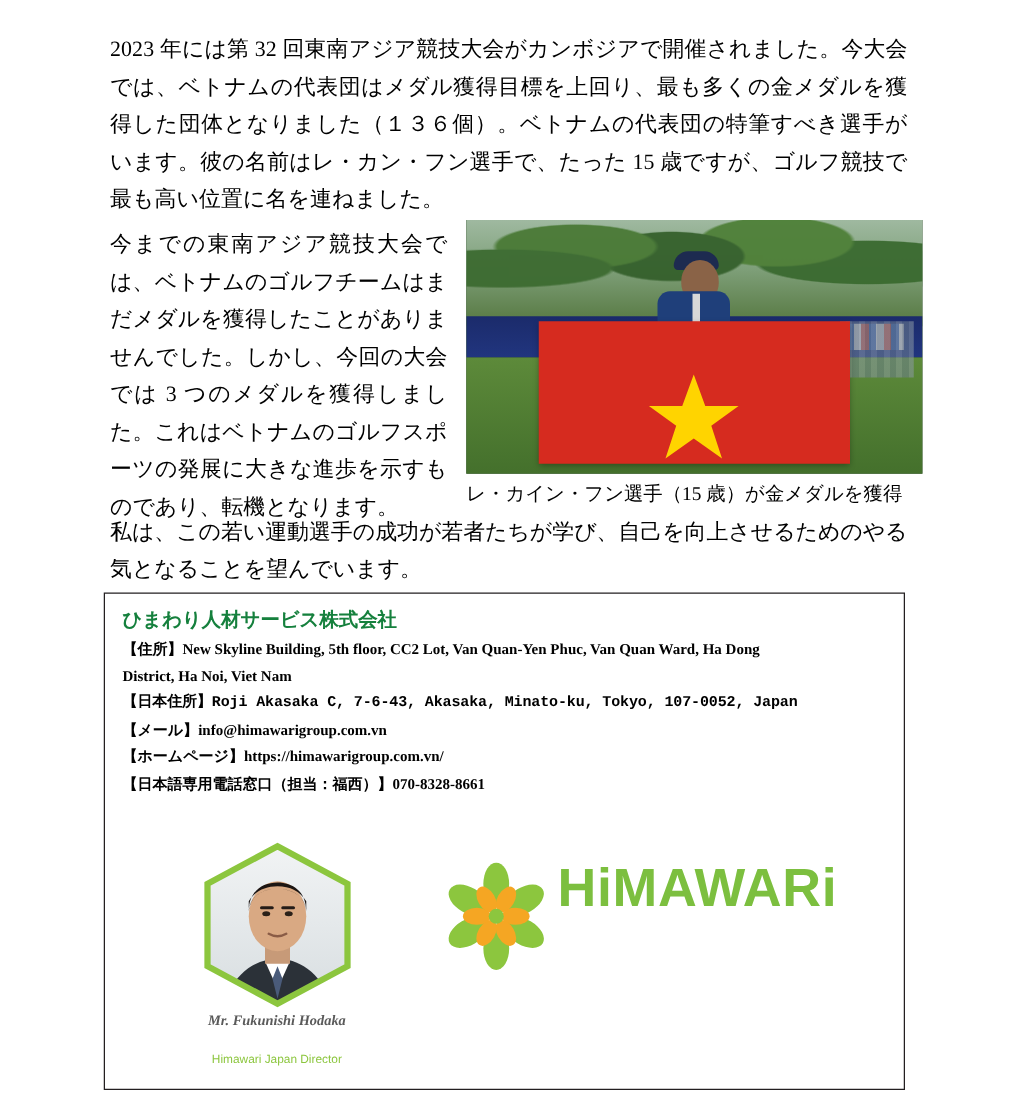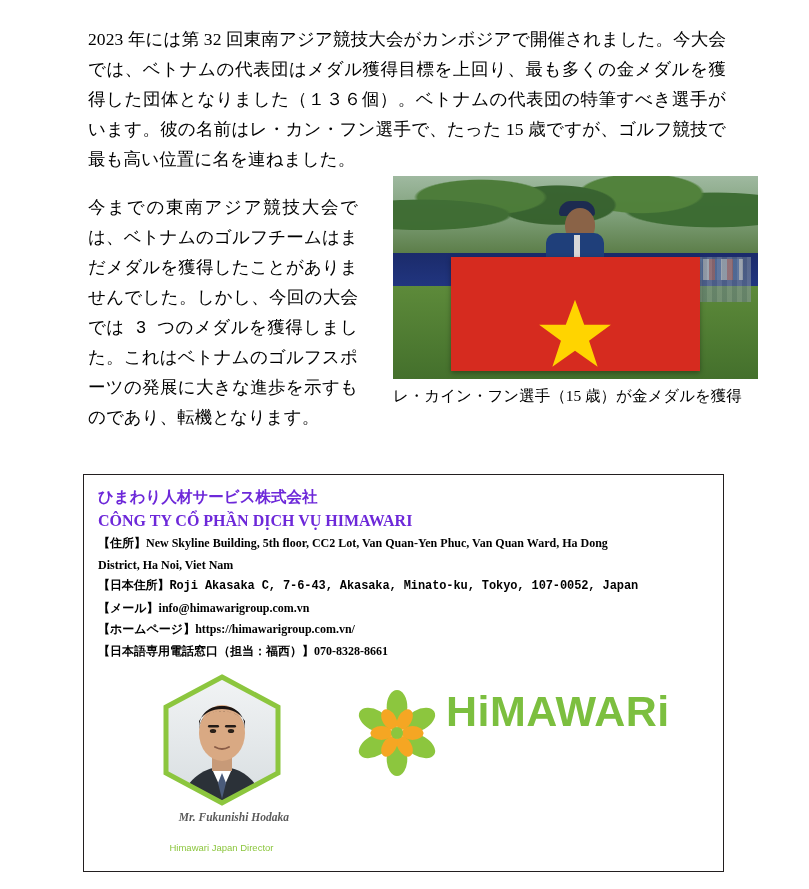--- a/index.html
+++ b/index.html
@@ -38,34 +38,32 @@
   
   .mid {
     position: absolute;
     left: 88px;
     top: 176px;
     width: 650px;
   }
   .mid-text {
     position: absolute;
     left: 0;
-    top: 17px;
+    top: 4px;
     width: 270px;
     font-size: 17.5px;
     line-height: 30px;
     text-align: justify;
     text-justify: inter-character;
-    font-family: Liberation Mono, monospace;
   }
   .figure {
     position: absolute;
     left: 285px;
     top: 0;
     width: 365px;
-    margin-left: 20px;
   }
   .photo {
     width: 365px;
     height: 203px;
     position: relative;
     overflow: hidden;
     background: #2e4f2a;
   }
   
   .photo .bg-sky {
@@ -168,21 +166,21 @@
     box-sizing: border-box;
   }
   .sig-inner {
     padding: 10px 14px 0 14px;
   }
   .sig-line {
     font-size: 14.5px;
     line-height: 21.5px;
     font-family: "Liberation Serif", serif;
     font-weight: bold;
-    color: #6d28d9;
+    color: #15803d;
   }
   .sig-line.jp-title {
     font-size: 15.5px;
     line-height: 24px;
   }
   .sig-line.vn-title {
     font-size: 16px;
     line-height: 24px;
   }
   .addr {
@@ -210,21 +208,20 @@
     margin: 0 auto;
   }
   .hex svg { display: block; }
   .pname {
     margin-top: 4px;
     font-size: 11.5px;
     font-style: italic;
     font-weight: bold;
     color: #5a5a5a;
     font-family: "Liberation Serif", serif;
-    text-align: right;
   }
   .prole {
     font-size: 9.5px;
     color: #8cc63e;
     font-family: "Liberation Sans", sans-serif;
     margin-top: 19px;
   }
 
   
   .logo-wrap {
@@ -277,25 +274,25 @@
             <svg width="78" height="78" viewBox="0 0 100 100" style="position:absolute;left:-39px;top:-39px;">
               <polygon points="50,6 61.8,38.2 96,38.2 68,58.5 79,92 50,71.5 21,92 32,58.5 4,38.2 38.2,38.2" fill="#ffd400"></polygon>
             </svg>
           </div>
         </div>
       </div>
       <div class="caption">レ・カイン・フン選手（15 歳）が金メダルを獲得</div>
     </div>
   </div>
 
+  <div class="para-close">私は、この若い運動選手の成功が若者たちが学び、自己を向上させるためのやる気となることを望んでいます。</div>
 
   <div class="sig-box">
     <div class="sig-inner">
       <div class="sig-line jp-title">ひまわり人材サービス株式会社</div>
-      <div class="sig-line vn-title">CÔNG TY CỔ PHẦN DỊCH VỤ HIMAWARI</div>
 
       <div class="addr">
         <span>【住所】</span><span>New Skyline Building, 5</span><span class="sup">th</span><span> floor, CC2 Lot, Van Quan-Yen Phuc, Van Quan Ward, Ha Dong</span>
         <div>District, Ha Noi, Viet Nam</div>
       </div>
 
       <div class="addr mono">【日本住所】Roji  Akasaka  C,  7-6-43,  Akasaka,  Minato-ku,  Tokyo,  107-0052,  Japan</div>
 
       <div class="addr">【メール】info@himawarigroup.com.vn</div>
 

